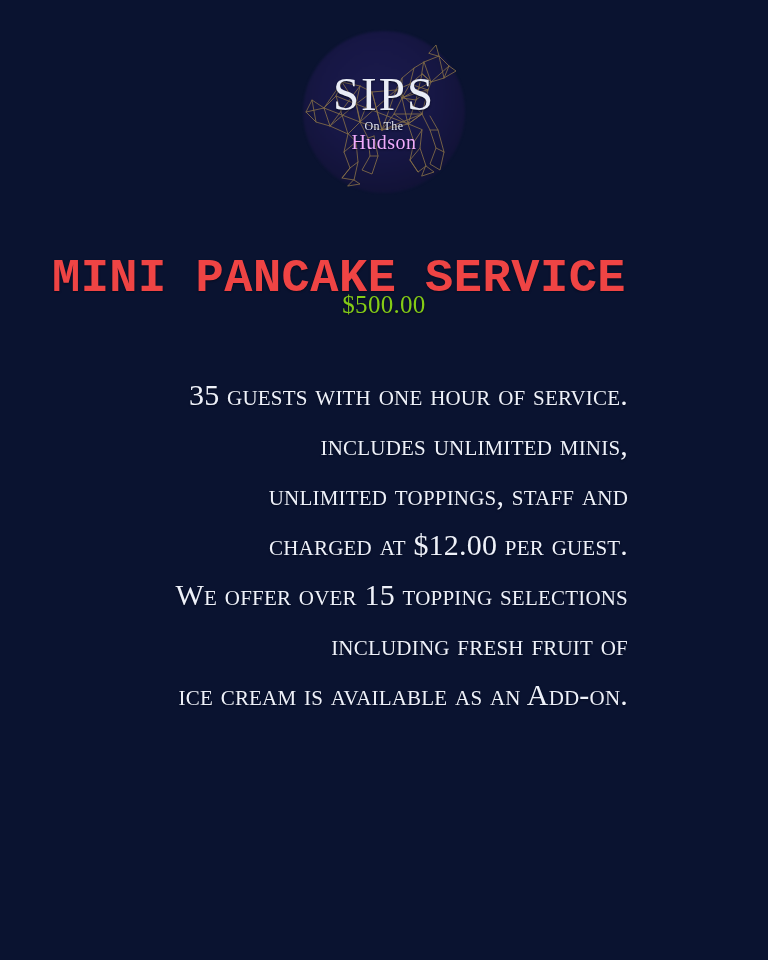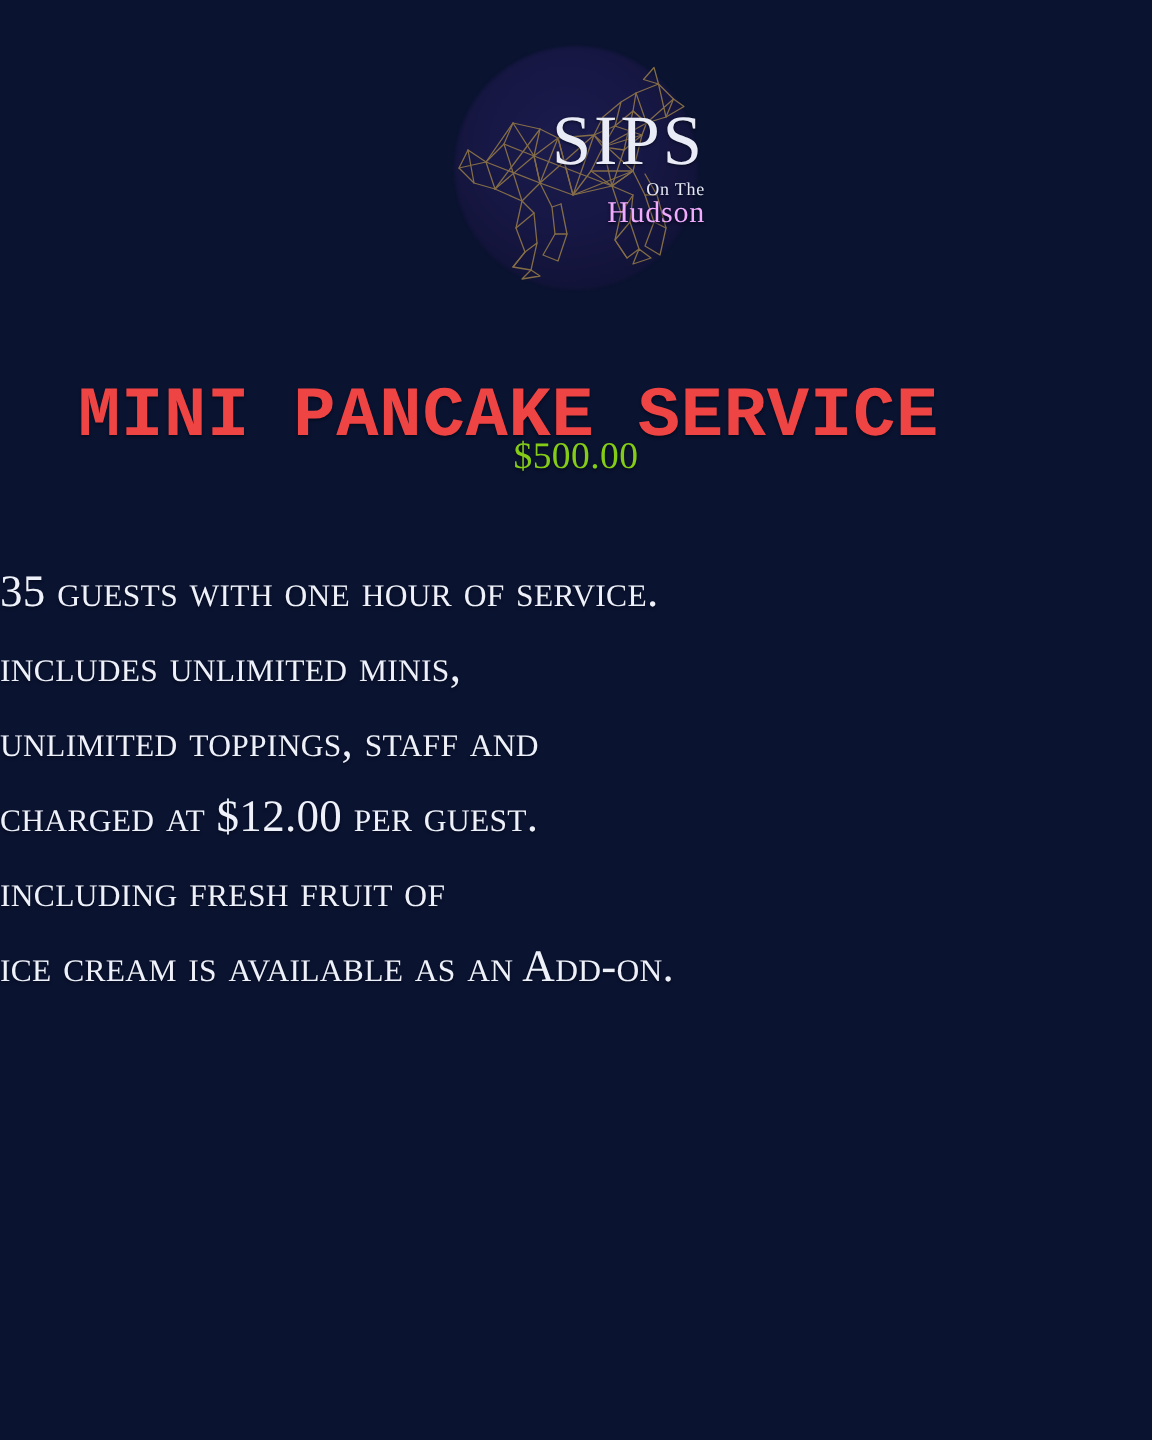--- a/index.html
+++ b/index.html
@@ -65,21 +65,21 @@
     left: 50%;
     top: 50%;
     width: 172px;
     height: 172px;
     margin-left: -86px;
     margin-top: -86px;
   }
   .logo-text {
     position: relative;
     z-index: 3;
-    text-align: right;
+    text-align: center;
     line-height: 1;
     width: 100%;
   }
   .logo-sips {
     display: block;
     font-family: "Liberation Serif", "DejaVu Serif", serif;
     font-size: 47px;
     letter-spacing: 2px;
     color: #e9ecf6;
     text-shadow: 0 1px 2px rgba(5,8,25,0.85);
@@ -134,21 +134,22 @@
     color: #84cc16;
     text-shadow: 0 1px 2px rgba(4,7,22,0.6);
   }
 
   
   .body-copy {
     position: absolute;
     left: 0;
     top: 370px;
     width: 608px;
-    text-align: left;
+    text-align: right;
+    padding-left: 20px;
   }
   .body-line {
     display: block;
     font-family: "Liberation Serif", "DejaVu Serif", serif;
     font-variant: small-caps;
     font-size: 30px;
     line-height: 50px;
     letter-spacing: 0.2px;
     color: #eef1f9;
     text-shadow: 0 1px 2px rgba(4,7,22,0.55);
@@ -223,17 +224,18 @@
 
   <h1 class="title">MINI PANCAKE SERVICE</h1>
 
   <div class="price">$500.00</div>
 
   <div class="body-copy">
     <span class="body-line">35 guests with one hour of service.</span>
     <span class="body-line">includes unlimited minis,</span>
     <span class="body-line">unlimited toppings, staff and</span>
     <span class="body-line">charged at $12.00 per guest.</span>
+    <span class="body-line">We offer over 15 topping selections</span>
     <span class="body-line">including fresh fruit of</span>
     <span class="body-line">ice cream is available as an Add-on.</span>
   </div>
 
 </div>
 
 </body></html>

